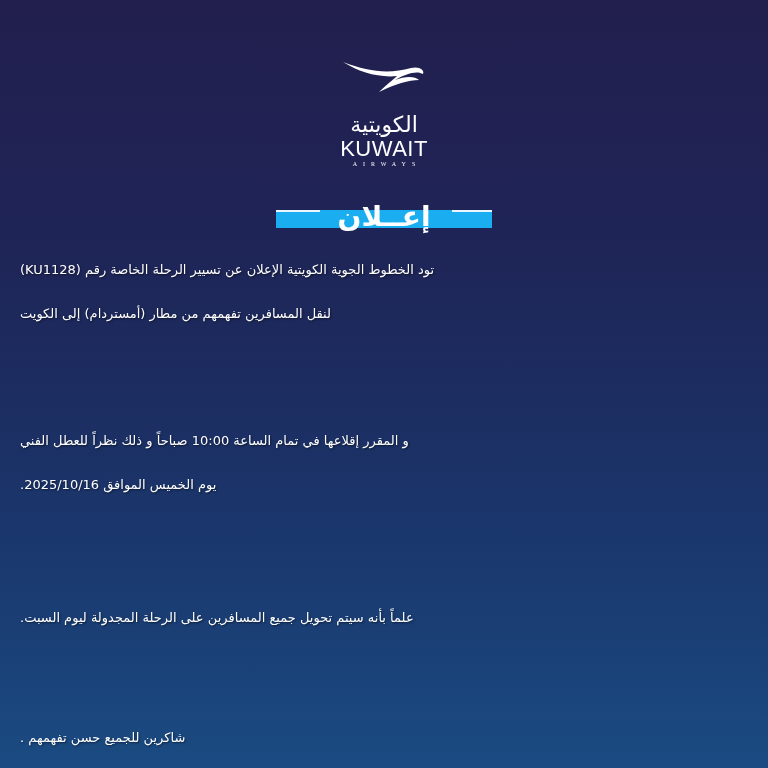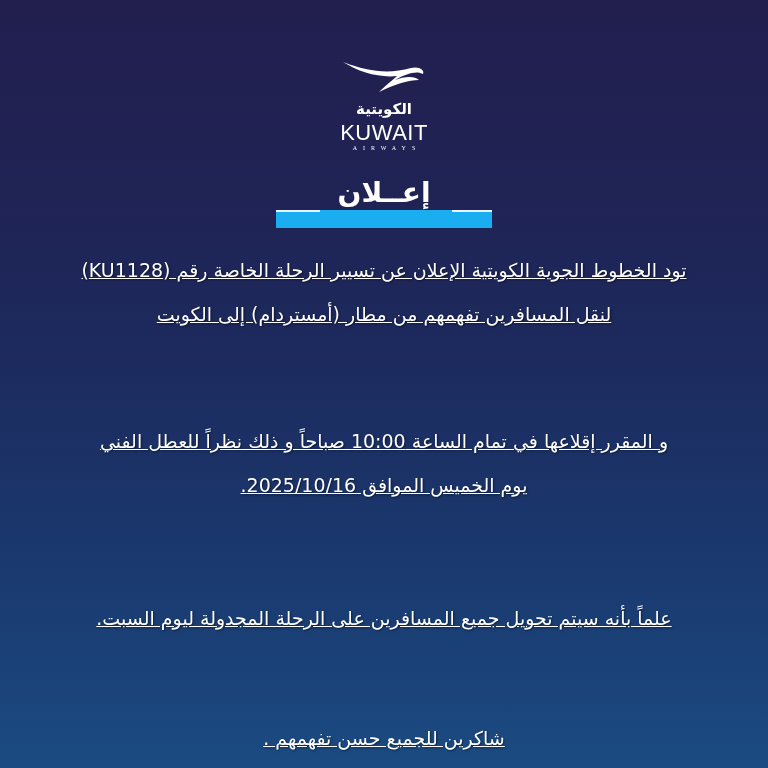--- a/index.html
+++ b/index.html
@@ -10,52 +10,51 @@
     color: #ffffff;
     position: relative;
   }
   .logo {
     position: absolute; left: 334px; top: 58px; width: 100px; height: 108px;
     text-align: center;
   }
   .logo svg { display: block; margin: 0 auto; }
   .logo-ar {
     font-family: "DejaVu Sans", sans-serif;
-    font-size: 15px; font-weight: bold; line-height: 26px;
-    margin-top: 2px; direction: rtl;
+    font-size: 22px; font-weight: normal; line-height: 26px;
+    margin-top: 18px; direction: rtl;
   }
   .logo-en {
     font-family: Liberation Sans, sans-serif;
     font-size: 22px; line-height: 22px; letter-spacing: 0.5px;
   }
   .logo-sub {
     font-family: "Liberation Serif", serif;
     font-size: 6px; letter-spacing: 6px; line-height: 8px;
     padding-left: 6px;
   }
   .banner {
     position: absolute; left: 276px; top: 210px; width: 216px; height: 18px;
     background: #1aaef0;
   }
   .banner-line {
     position: absolute; top: 210px; height: 2px; background: #e8f6ff;
   }
   .banner-line.l { left: 276px; width: 44px; }
   .banner-line.r { left: 452px; width: 40px; }
   .banner-title {
-    position: absolute; left: 276px; width: 216px; top: 173px;
+    position: absolute; left: 276px; width: 216px; top: 197px;
     text-align: center; font-size: 28px; font-weight: bold;
     direction: rtl; line-height: 40px; color: #ffffff;
   }
   .para {
     position: absolute; left: 20px; width: 728px;
-    direction: rtl; text-align: center;
-    font-size: 19px; line-height: 44px;
+    direction: rtl; text-align: left;
+    font-size: 13px; line-height: 44px;
     text-shadow: 1px 1px 2px rgba(0,0,0,0.5);
-    text-decoration: underline;
   }
   .para div { white-space: nowrap; }
   .p1 { top: 248px; }
   .p2 { top: 419px; }
   .p3 { top: 596px; }
   .p4 { top: 716px; }
 </style>
 </head>
 <body>
 

